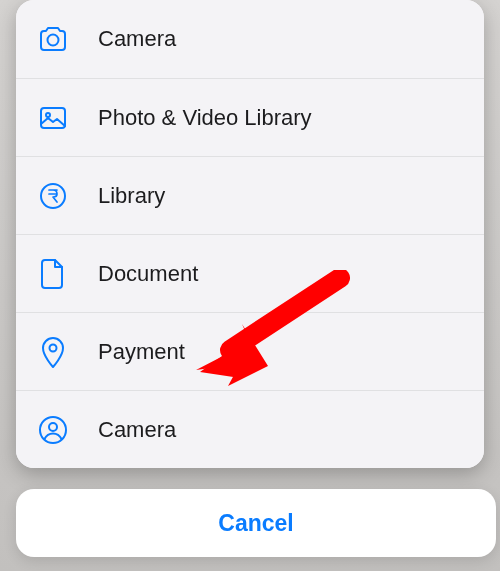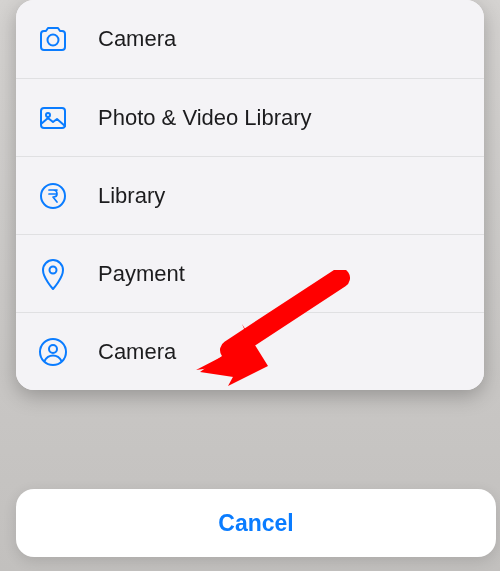--- a/index.html
+++ b/index.html
@@ -113,20 +113,29 @@
   <div class="menu-item">
     <span class="icon">
       <svg width="32" height="32" viewBox="0 0 32 32" fill="none" stroke="currentColor" stroke-width="2" stroke-linecap="round" stroke-linejoin="round">
         <circle cx="16" cy="16" r="12"></circle>
         <path d="M12 10 h8 M12 14 h8 M16 10 c3 0 4 2 4 4 s-2 3-4 3 l4 5" stroke-width="1.7"></path>
       </svg>
     </span>
     <span class="label">Library</span>
   </div>
 
+  <div class="menu-item">
+    <span class="icon">
+      <svg width="30" height="34" viewBox="0 0 30 34" fill="none" stroke="currentColor" stroke-width="2" stroke-linecap="round" stroke-linejoin="round">
+        <path d="M7 3 h10 l7 7 v18 a3 3 0 0 1 -3 3 H7 a3 3 0 0 1 -3 -3 V6 a3 3 0 0 1 3-3 Z"></path>
+        <path d="M17 3 v7 h7"></path>
+      </svg>
+    </span>
+    <span class="label">Document</span>
+  </div>
 
   <div class="menu-item">
     <span class="icon">
       <svg width="28" height="36" viewBox="0 0 28 36" fill="none" stroke="currentColor" stroke-width="2" stroke-linecap="round" stroke-linejoin="round">
         <path d="M14 33 c0 0 10-11 10-19 a10 10 0 1 0 -20 0 c0 8 10 19 10 19 Z"></path>
         <circle cx="14" cy="14" r="3.5"></circle>
       </svg>
     </span>
     <span class="label">Payment</span>
   </div>

